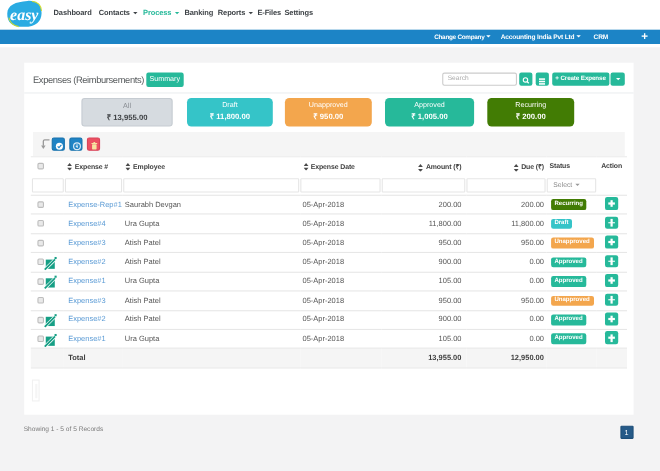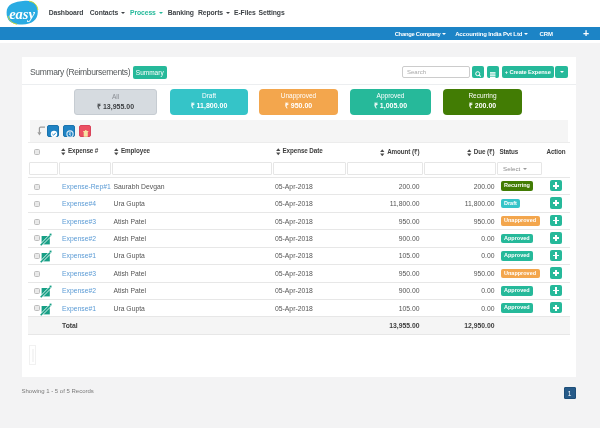--- a/index.html
+++ b/index.html
@@ -95,21 +95,21 @@
   <div id="bluebar">
     <span class="bluelink" style="left:394.7px; font-size:5.8px; letter-spacing:-0.25px;">Change Company <span class="caret white" style="margin-left:0.5px;"></span></span>
     <span class="bluelink" style="left:455.2px; letter-spacing:-0.15px;">Accounting India Pvt Ltd <span class="caret white" style="margin-left:0.5px;"></span></span>
     <span class="bluelink" style="left:539.5px;">CRM</span>
     <span class="bluelink" style="left:583px; top:0px; font-size:10.5px; letter-spacing:0;">+</span>
   </div>
 
   <div id="panel"></div>
   <div style="position:absolute; left:22px; top:84px; width:554px; height:1px; background:#eceef0;"></div>
 
-  <div id="title">Summary (Reimbursements)</div>
+  <div id="title">Expenses (Reimbursements)</div>
   <div id="summarybtn">Summary</div>
 
   <div id="searchbox">Search</div>
   <div class="tealbtn" style="left:471.5px; top:66px; width:12.5px; height:11.5px;">
     <svg width="12.5" height="11.5" viewBox="0 0 12.5 11.5">
         <circle cx="5.7" cy="4.7" r="2" fill="none" stroke="#fff" stroke-width="1"></circle>
         <line x1="7.1" y1="6.1" x2="8.7" y2="7.7" stroke="#fff" stroke-width="1.1"></line>
       </svg>
   </div>
   <div class="tealbtn" style="left:487px; top:66px; width:11.5px; height:11.5px;">

